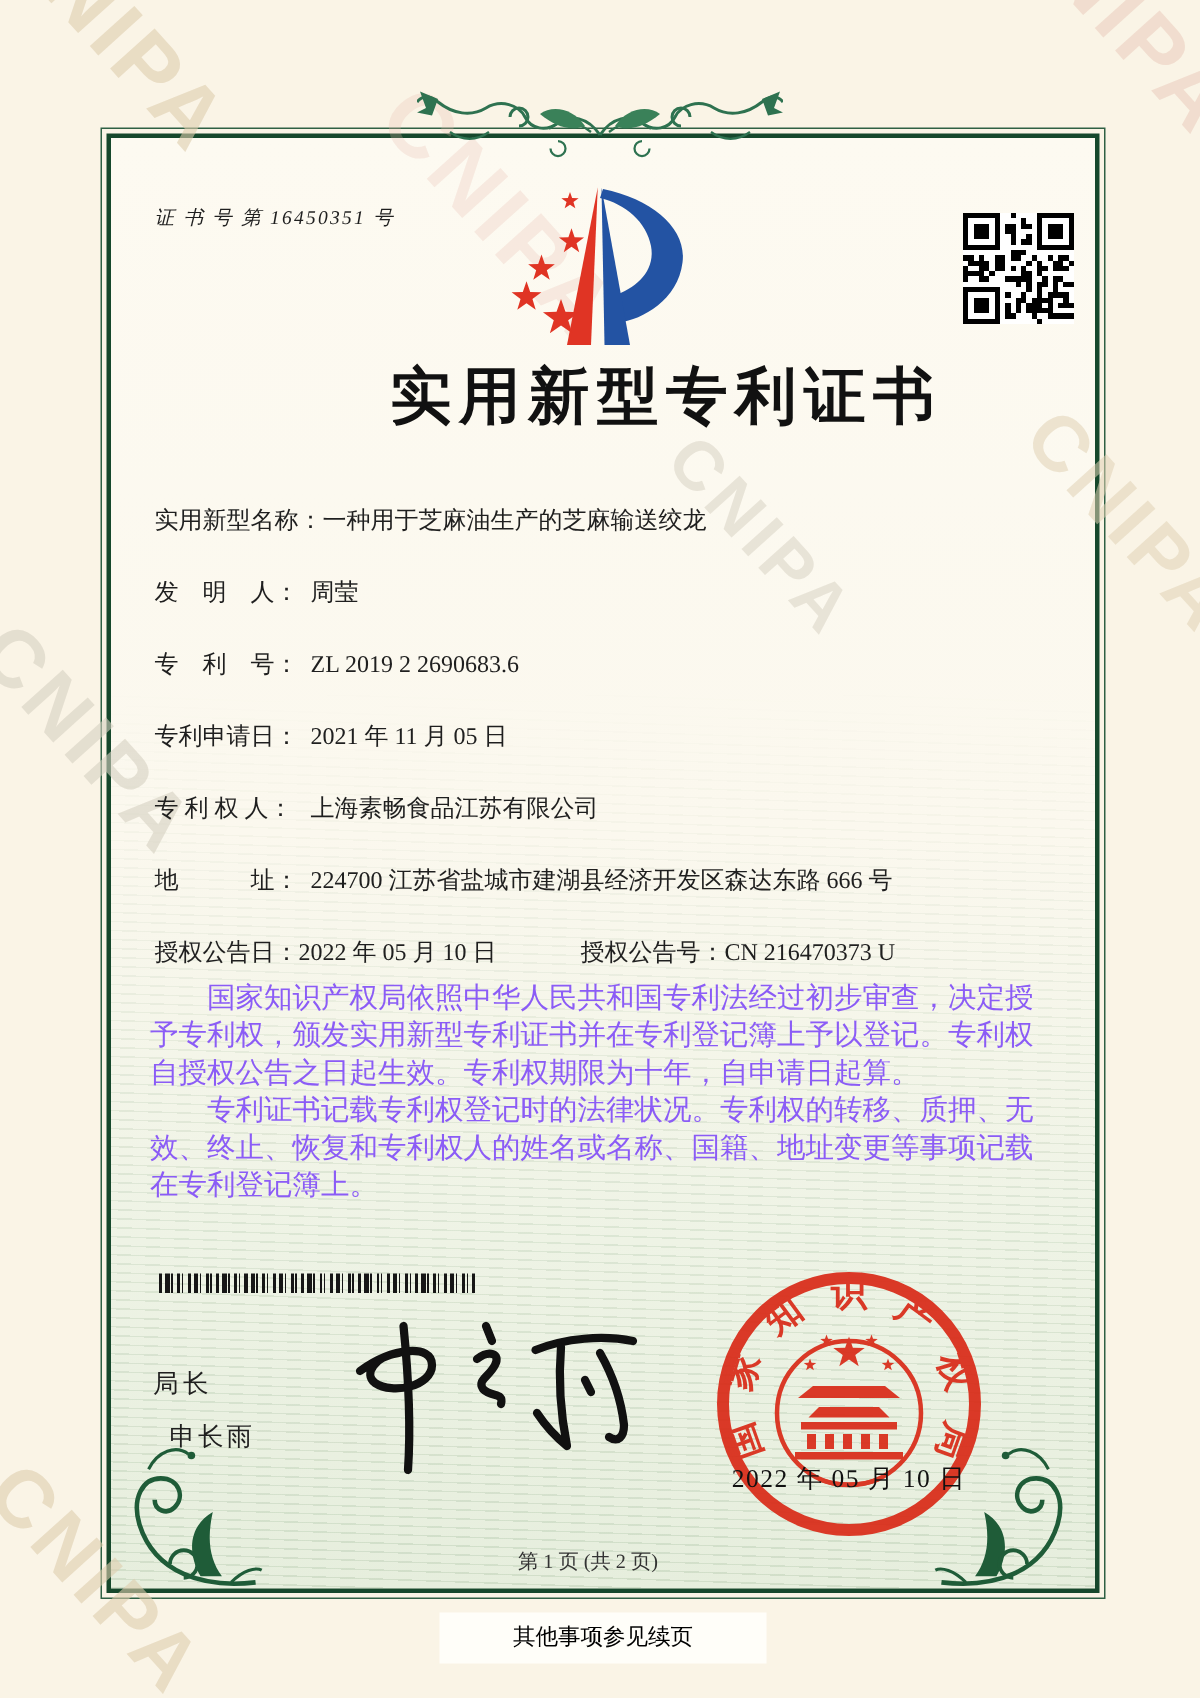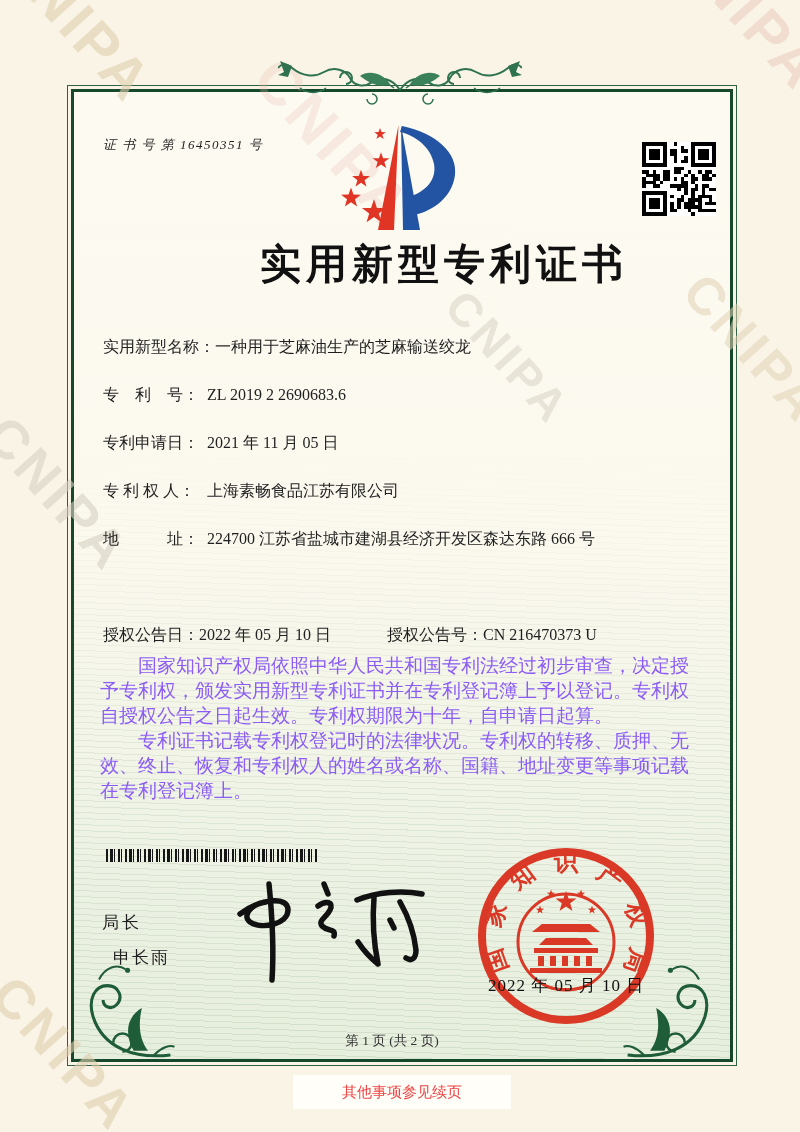--- a/index.html
+++ b/index.html
@@ -81,21 +81,21 @@
   .signer-name{left:113px;top:946px;font-size:17px;letter-spacing:2px;}
   .signature{left:222px;top:872px;}
   .seal{left:476px;top:846px;z-index:3;}
   .seal-date{
     left:478px;top:974px;width:176px;text-align:center;
     font-size:17px;letter-spacing:1px;color:#111;z-index:4;
   }
   .page-number{left:0;top:1032px;width:784px;text-align:center;font-size:13.5px;color:#333;}
   .cont-box{
     left:293px;top:1075px;width:218px;height:34px;line-height:34px;
-    background:#fffef9;text-align:center;font-size:15px;color:#ef4444;z-index:2;
+    background:#fffef9;text-align:center;font-size:15px;color:#000000;z-index:2;
   }
 </style>
 </head>
 <body>
 
 <svg width="0" height="0" style="position:absolute">
   <defs>
     <path id="star" d="M0,-11 L2.59,-3.56 L10.46,-3.4 L4.18,1.36 L6.47,8.9 L0,4.4 L-6.47,8.9 L-4.18,1.36 L-10.46,-3.4 L-2.59,-3.56 Z"></path>
   </defs>
 </svg>
@@ -300,20 +300,23 @@
     </g>
 </svg>
 
 <div class="abs title">实用新型专利证书</div>
 
 <div class="abs fields">
   <div class="field-row">
     <span class="lbl">实用新型名称：</span><span>一种用于芝麻油生产的芝麻输送绞龙</span>
   </div>
   <div class="field-row">
+    <span class="lbl">发　明　人：</span><span>周莹</span>
+  </div>
+  <div class="field-row">
     <span class="lbl">专　利　号：</span><span>ZL 2019 2 2690683.6</span>
   </div>
   <div class="field-row">
     <span class="lbl">专利申请日：</span><span>2021 年 11 月 05 日</span>
   </div>
   <div class="field-row">
     <span class="lbl">专 利 权 人：</span><span>上海素畅食品江苏有限公司</span>
   </div>
   <div class="field-row">
     <span class="lbl">地　　　址：</span><span>224700 江苏省盐城市建湖县经济开发区森达东路 666 号</span>

